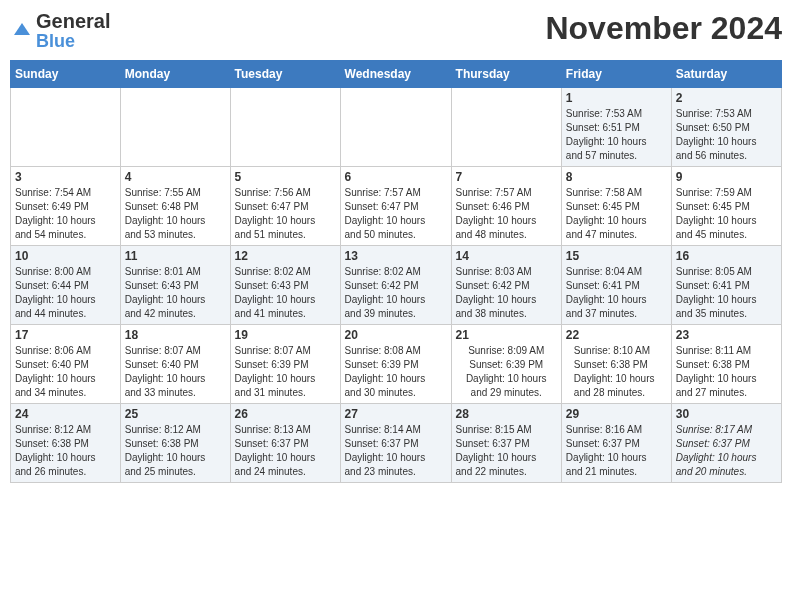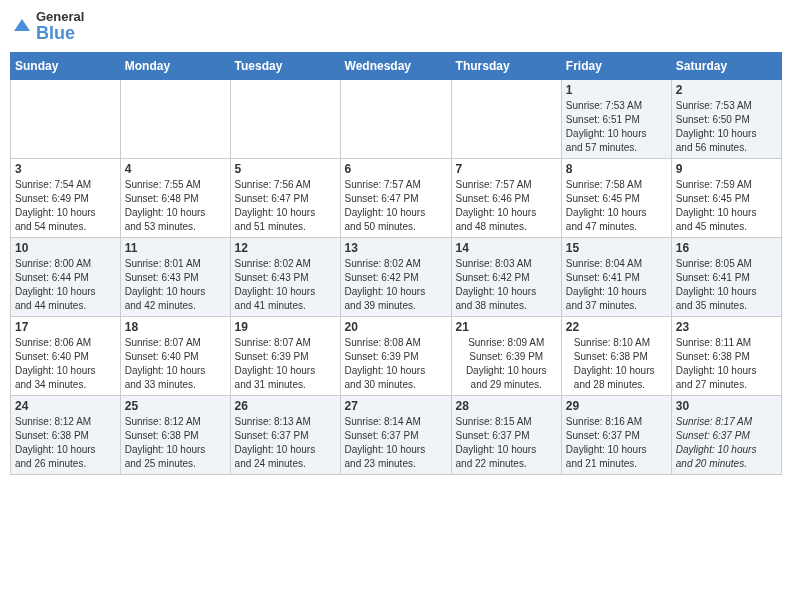--- a/index.html
+++ b/index.html
@@ -19,21 +19,21 @@
     .logo {
       display: flex;
       align-items: center;
     }
     .logo-text {
       display: flex;
       flex-direction: column;
       line-height: 1.1;
     }
     .logo-general {
-      font-size: 13px;
+      font-size: 20px;
       font-weight: bold;
       color: #333;
     }
     .logo-blue {
       font-size: 18px;
       font-weight: bold;
       color: #4a90d9;
     }
     .logo-icon {
       width: 24px;
@@ -104,20 +104,21 @@
   <div class="logo">
     <svg class="logo-icon" viewBox="0 0 24 24">
       <polygon points="12,4 20,16 4,16" fill="#4a90d9"></polygon>
     </svg>
     <div class="logo-text">
       <span class="logo-general">General</span>
       <span class="logo-blue">Blue</span>
     </div>
   </div>
   <div class="title-area">
+    <div class="month-title">November 2024</div>
   </div>
 </div>
 
 <table class="calendar">
   <thead>
     <tr>
     <th>Sunday</th>
         <th>Monday</th>
         <th>Tuesday</th>
         <th>Wednesday</th>

